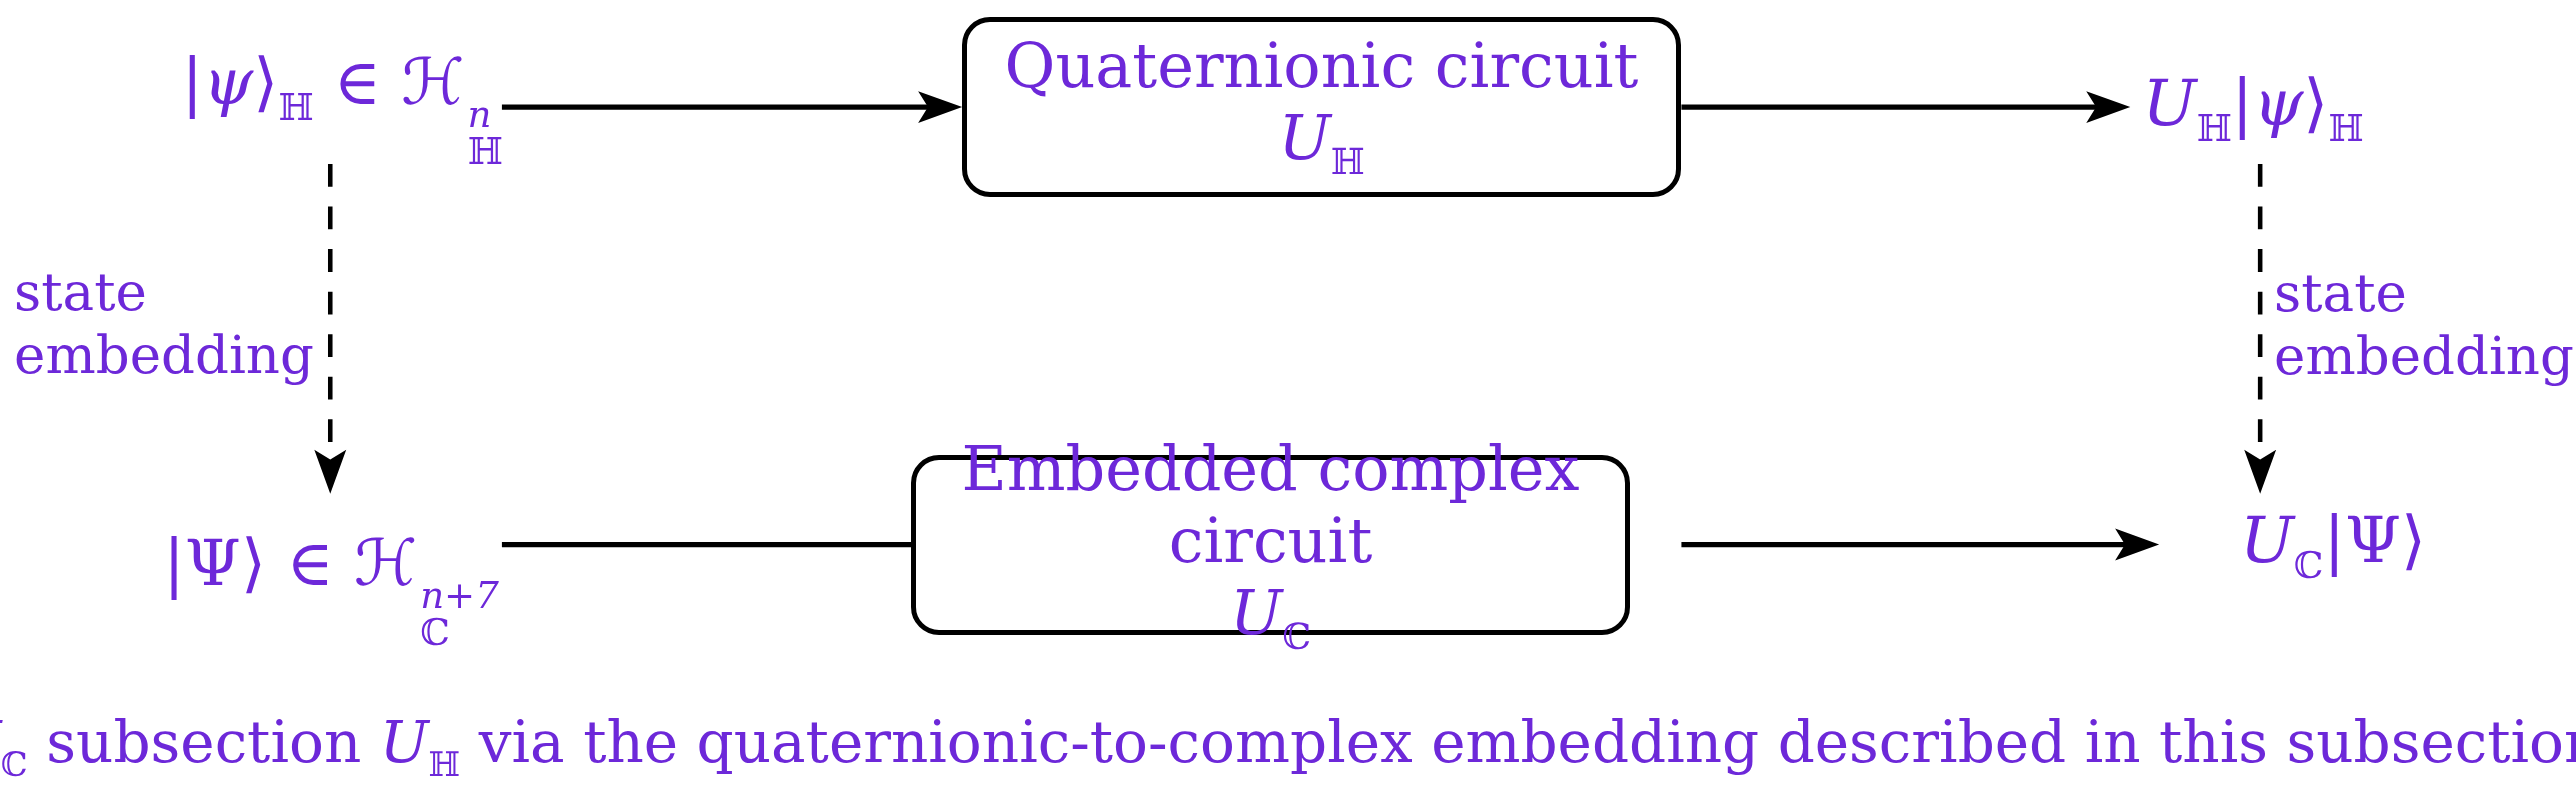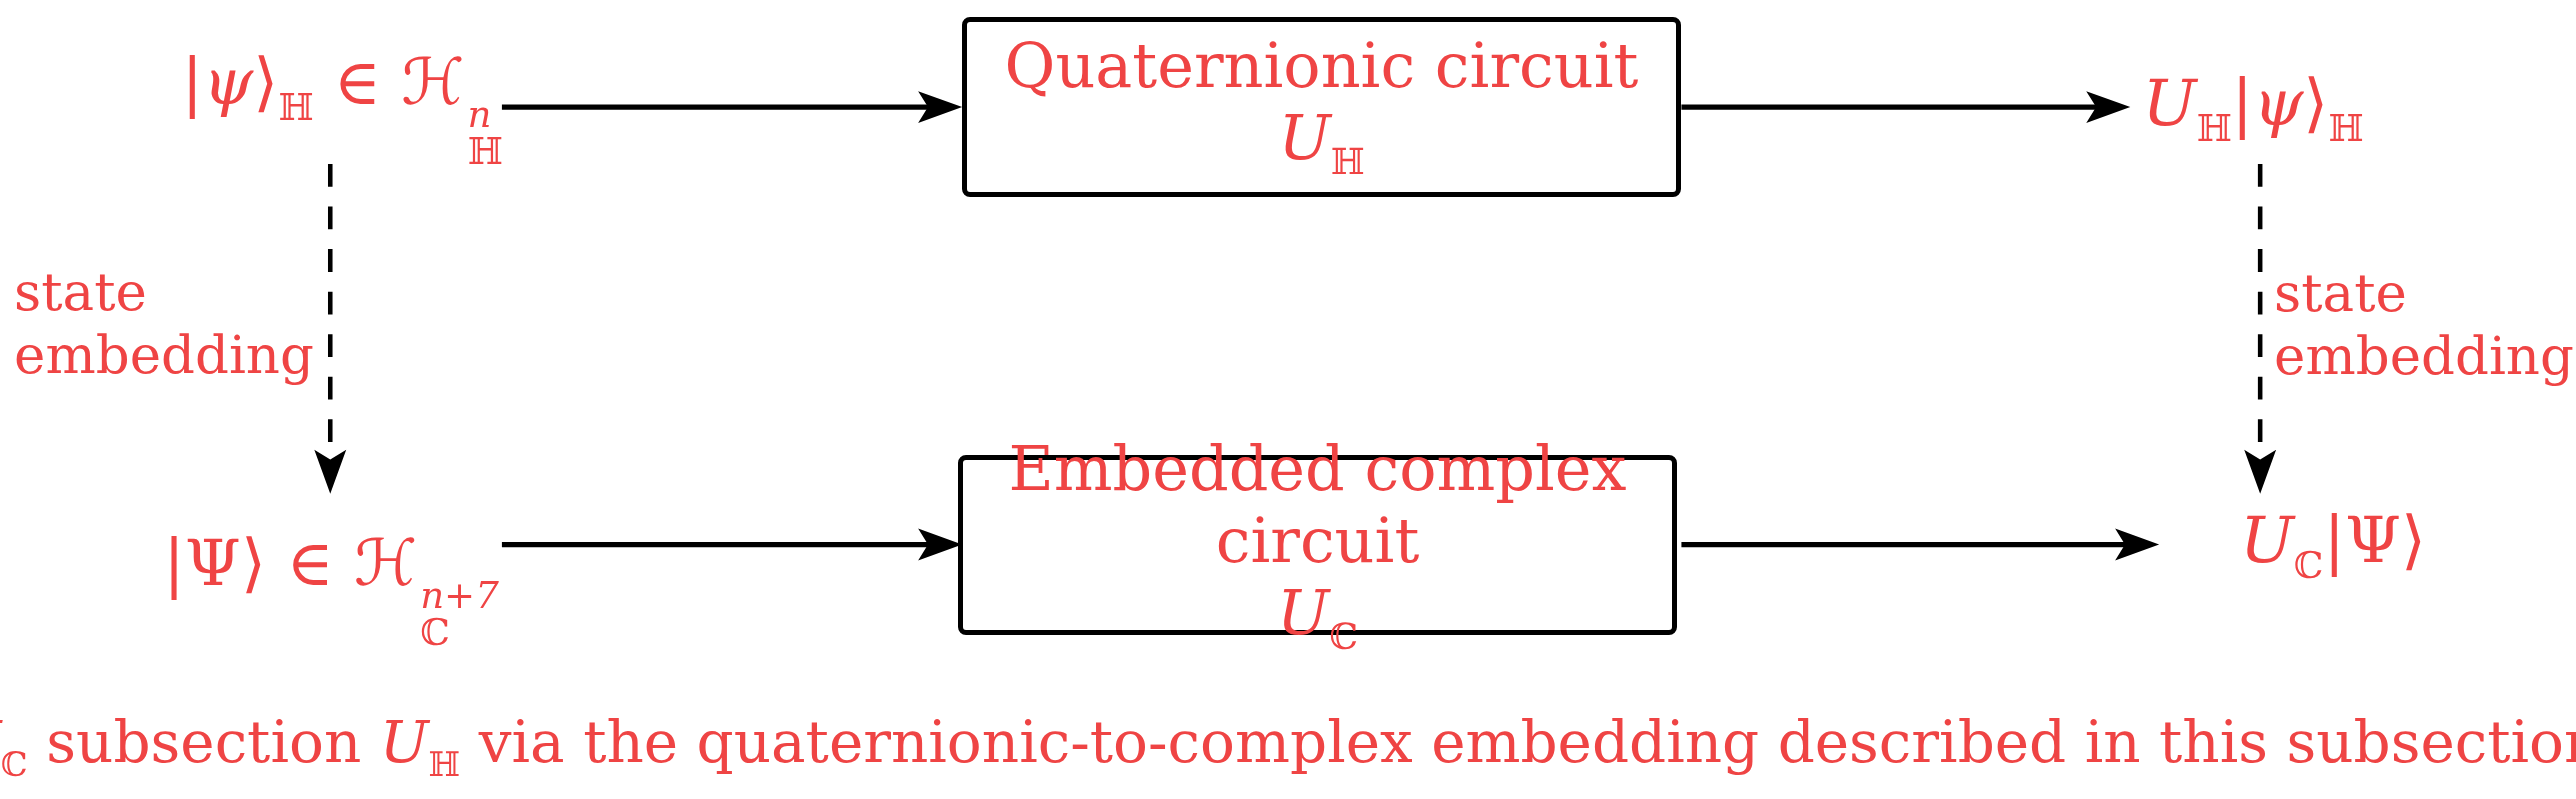--- a/index.html
+++ b/index.html
@@ -5,21 +5,21 @@
   html, body {
     margin: 0;
     padding: 0;
     background: #ffffff;
   }
   .canvas {
     position: relative;
     width: 2576px;
     height: 799px;
     background: #ffffff;
-    color: #ef4444;
+    color: #6d28d9;
     font-family: "DejaVu Serif", "DejaVu Sans", serif;
     overflow: hidden;
   }
   .arrow-layer {
     position: absolute;
     left: 0; top: 0;
     width: 2576px;
     height: 799px;
   }
   .abs {
@@ -39,32 +39,32 @@
     align-items: flex-start;
     vertical-align: -0.62em;
     line-height: 1.0;
     font-size: 0.58em;
     margin-left: 3px;
   }
   .box {
     position: absolute;
     box-sizing: border-box;
     border: 5.3px solid #000000;
-    border-radius: 8px;
+    border-radius: 28px;
     background: #ffffff;
     display: flex;
     flex-direction: column;
     align-items: center;
     justify-content: center;
     text-align: center;
     font-size: 62px;
     line-height: 1.16;
   }
   .box-quaternionic { left: 962px; top: 16.7px;  width: 719px; height: 180px; }
-  .box-complex      { left: 958px; top: 455px; width: 719px; height: 180px; }
+  .box-complex      { left: 911px; top: 455px; width: 719px; height: 180px; }
   .side-label {
     font-size: 53px;
     line-height: 1.18;
     text-align: left;
   }
   .caption-row { font-size: 58px; }
 </style>
 </head>
 <body>
 

